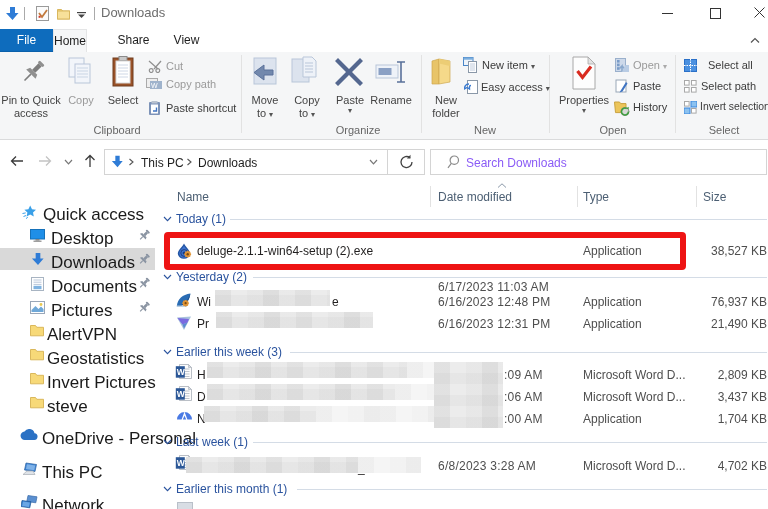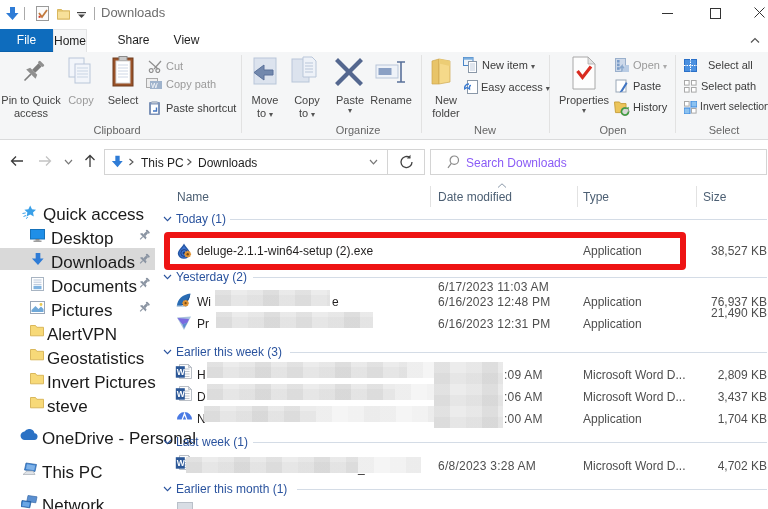--- a/index.html
+++ b/index.html
@@ -455,21 +455,21 @@
 
 <svg class="abs" style="left:176px;top:315px;" width="16" height="16" viewBox="0 0 16 16">
   <path d="M1 2.5 L15 1.5 L8 15 z" fill="#a8c2dc"></path>
   <path d="M1.5 3 L13 4 L11.5 7.5 L6.5 9.5 z" fill="#7a6ae0"></path>
   <path d="M6.5 9.5 L11.5 7.5 L8 13.5 z" fill="#5a8ad0"></path>
 </svg>
 <div class="row-name" style="left:197px;top:317px;">Pr</div>
 <div class="blur" style="left:216px;top:312px;width:157px;"></div>
 <div class="col-date" style="top:317px;">6/16/2023 12:31 PM</div>
 <div class="col-type" style="top:317px;">Application</div>
-<div class="col-size" style="top:306px;">21,490 KB</div>
+<div class="col-size" style="top:317px;">21,490 KB</div>
 
 <svg class="abs" style="left:163px;top:349px;" width="9" height="6" viewBox="0 0 9 6">
   <path d="M1 1 L4.5 4.6 L8 1" stroke="#2a539e" stroke-width="1.1" fill="none"></path>
 </svg>
 <div class="ghead" style="left:176px;top:345px;">Earlier this week (3)</div>
 <div class="gline" style="left:290px;top:352px;width:477px;"></div>
 
 <div class="blur" style="left:434px;top:362px;width:69px;height:66px;"></div>
 
 <svg class="abs" style="left:175px;top:363px;" width="18" height="17" viewBox="0 0 18 17">

